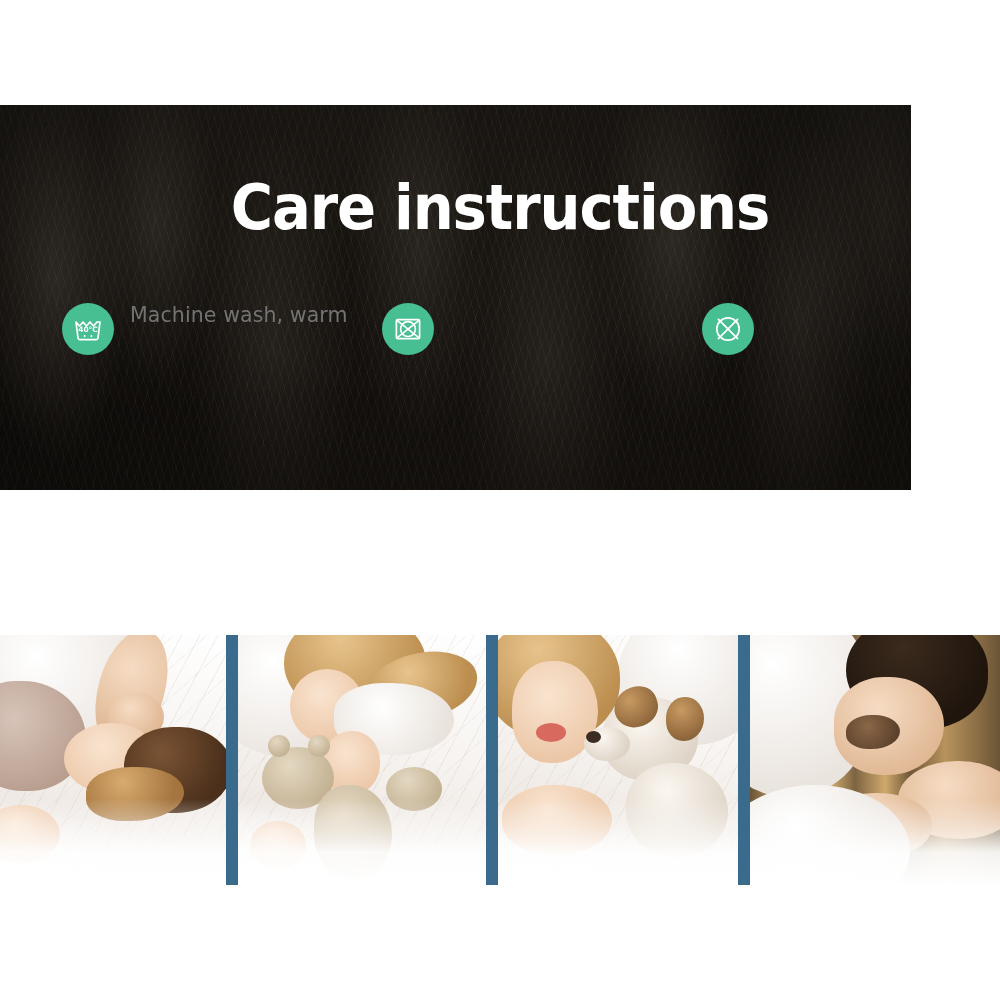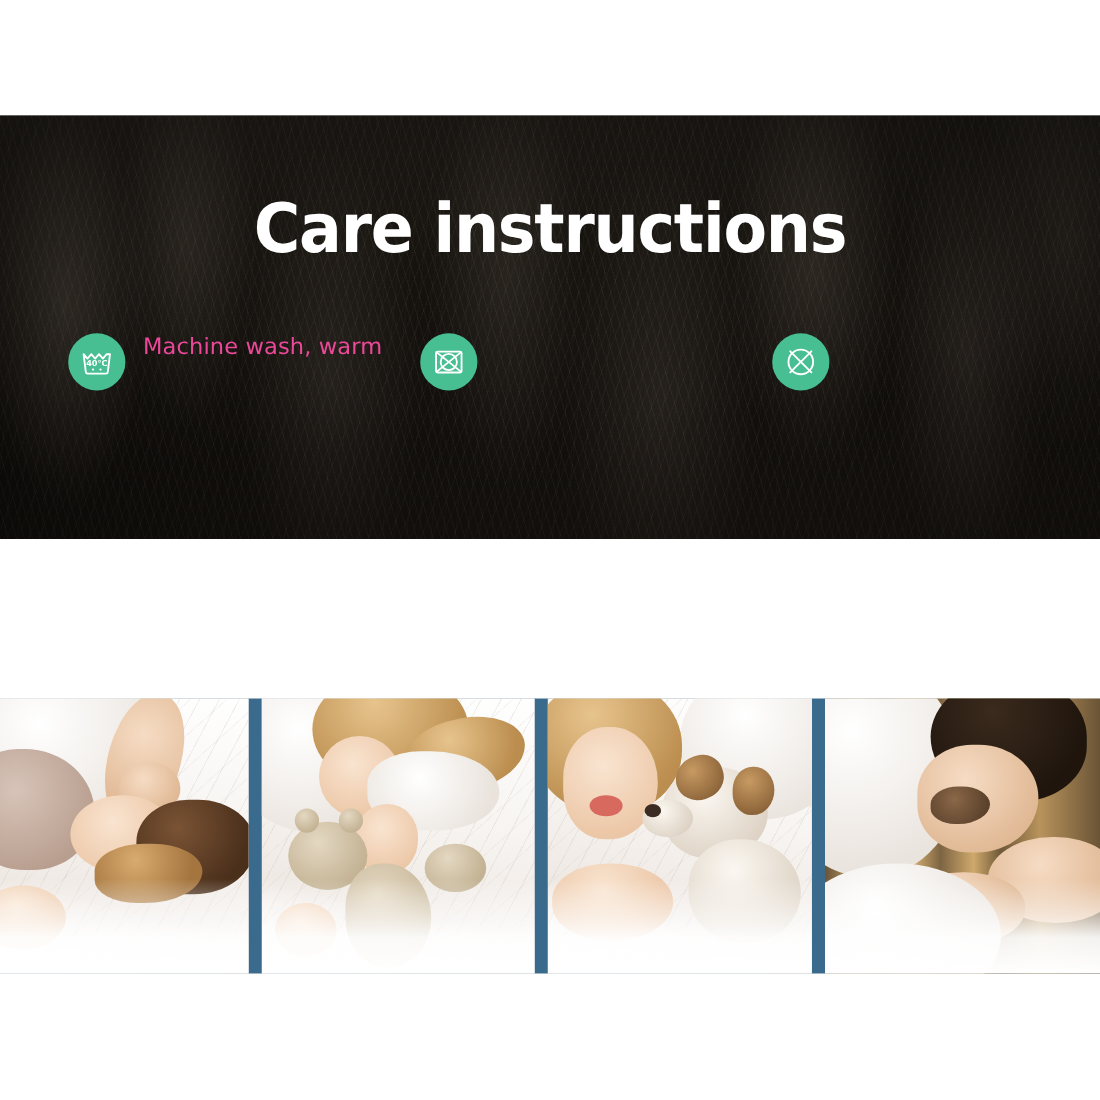--- a/index.html
+++ b/index.html
@@ -18,21 +18,21 @@
     width: 1000px;
     height: 1000px;
     background: #ffffff;
   }
 
   
   .care-panel {
     position: absolute;
     left: 0;
     top: 105px;
-    width: 1000px;
+    width: 911px;
     height: 385px;
     background: #17140f;
     overflow: hidden;
   }
 
   
   .care-bg {
     position: absolute;
     inset: 0;
     background:
@@ -101,21 +101,21 @@
     flex: 0 0 52px;
     border-radius: 50%;
     background: #47bf93;
     display: flex;
     align-items: center;
     justify-content: center;
   }
   .care-badge svg { display: block; }
 
   .care-label {
-    color: #ec4899;
+    color: #737373;
     font-family: "DejaVu Sans", sans-serif;
     font-size: 20.5px;
     font-weight: 400;
     letter-spacing: .1px;
     white-space: nowrap;
   }
 
   
   .gap {
     position: absolute;

